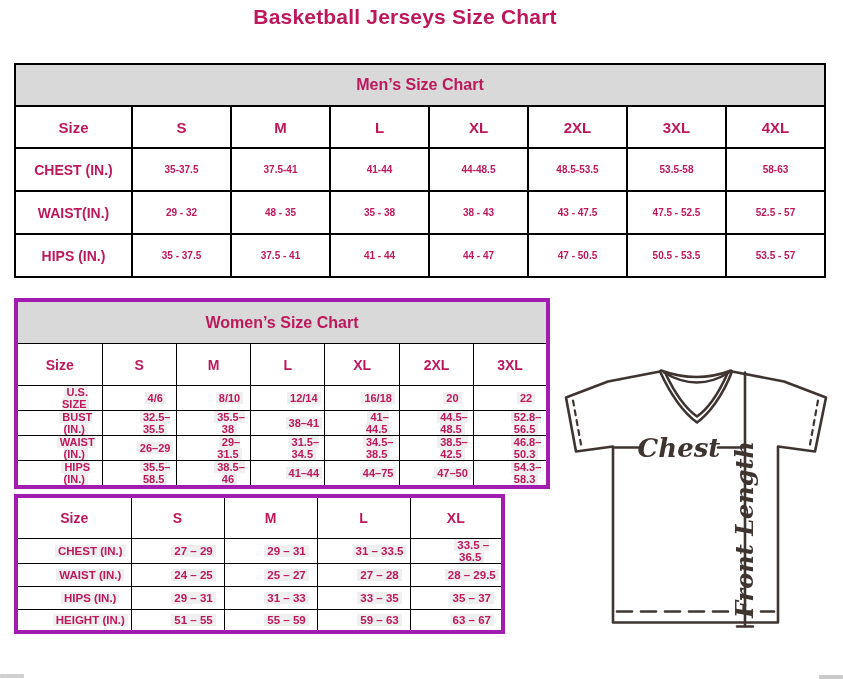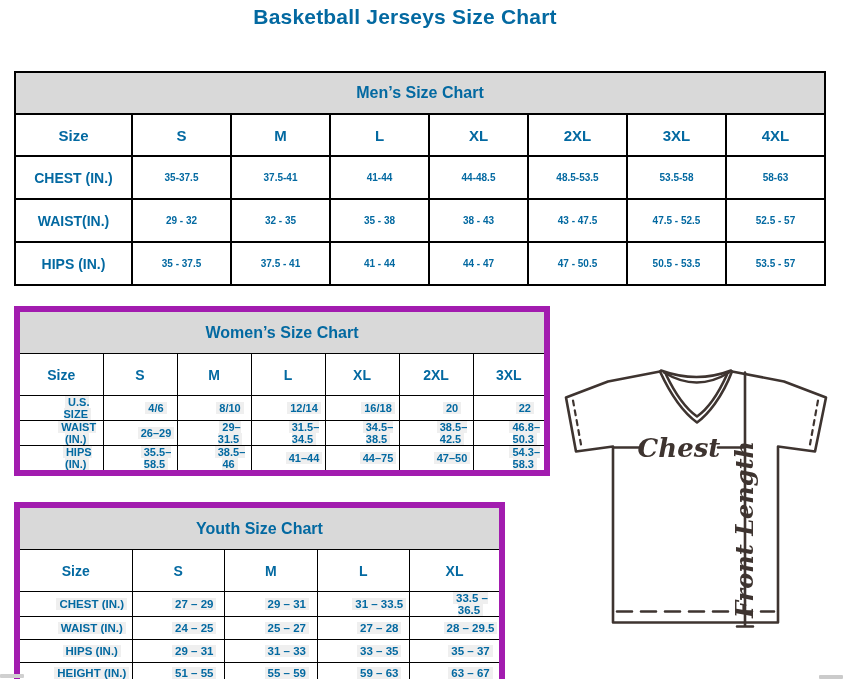--- a/index.html
+++ b/index.html
@@ -1,42 +1,42 @@
 <!DOCTYPE html>
 <html><head>
 <meta charset="utf-8">
 <style>
   html,body { margin:0; padding:0; background:#ffffff; }
   #screen {
     position:relative; width:843px; height:679px; background:#ffffff;
-    font-family:"Liberation Sans", sans-serif; color:#0369a1; overflow:hidden;
+    font-family:"Liberation Sans", sans-serif; color:#be185d; overflow:hidden;
   }
   .page-title {
     position:absolute; top:5px; left:0; width:810px; text-align:center;
     font-size:21px; font-weight:bold; letter-spacing:0.2px;
   }
   table.size-table {
     position:absolute; border-collapse:collapse; table-layout:fixed;
-    background:#fff; text-align:center;margin-top:8px;
+    background:#fff; text-align:center;
   }
   .size-table th, .size-table td { text-align:center; font-weight:bold; padding:0; }
   .title-row th { background:#d9d9d9; }
 
   
   table.men { left:14px; top:63px; width:812px; }
   .men col.c0 { width:117px; }
   .men th, .men td { border:2px solid #000; font-size:10px; }
   .men .title-row th { height:40px; font-size:16px; }
   .men .size-row { height:42px; }
   .men .size-row th { font-size:15px; }
   .men tbody tr { height:43px; }
   .men tbody th { font-size:14px; }
 
   
-  table.light { border:6px solid #a21caf; }
+  table.light { border:4px solid #a21caf; }
   table.light th, table.light td { border:1px solid #000; }
   .light .title-row th { height:41px; font-size:16px; }
   .light .size-row { height:42px; }
   .light .size-row th { font-size:14px; }
   .light tbody th { font-size:11px;padding-left:32px; }
   .light tbody td { font-size:11px;padding-left:32px; }
   .light tbody span { background:#efefef; padding:0 3px; }
 
   table.women { left:14px; top:298px; width:536px; }
   .women col.c0 { width:86px; }
@@ -97,21 +97,21 @@
           <td><span>37.5-41</span></td>
           <td><span>41-44</span></td>
           <td><span>44-48.5</span></td>
           <td><span>48.5-53.5</span></td>
           <td><span>53.5-58</span></td>
           <td><span>58-63</span></td>
         </tr>
         <tr>
           <th><span>WAIST(IN.)</span></th>
           <td><span>29 - 32</span></td>
-          <td><span>32 - 35</span></td>
+          <td><span>48 - 35</span></td>
           <td><span>35 - 38</span></td>
           <td><span>38 - 43</span></td>
           <td><span>43 - 47.5</span></td>
           <td><span>47.5 - 52.5</span></td>
           <td><span>52.5 - 57</span></td>
         </tr>
         <tr>
           <th><span>HIPS (IN.)</span></th>
           <td><span>35 - 37.5</span></td>
           <td><span>37.5 - 41</span></td>
@@ -147,20 +147,29 @@
         <tr>
           <th><span>U.S. SIZE</span></th>
           <td><span>4/6</span></td>
           <td><span>8/10</span></td>
           <td><span>12/14</span></td>
           <td><span>16/18</span></td>
           <td><span>20</span></td>
           <td><span>22</span></td>
         </tr>
         <tr>
+          <th><span>BUST (IN.)</span></th>
+          <td><span>32.5–35.5</span></td>
+          <td><span>35.5–38</span></td>
+          <td><span>38–41</span></td>
+          <td><span>41–44.5</span></td>
+          <td><span>44.5–48.5</span></td>
+          <td><span>52.8–56.5</span></td>
+        </tr>
+        <tr>
           <th><span>WAIST (IN.)</span></th>
           <td><span>26–29</span></td>
           <td><span>29–31.5</span></td>
           <td><span>31.5–34.5</span></td>
           <td><span>34.5–38.5</span></td>
           <td><span>38.5–42.5</span></td>
           <td><span>46.8–50.3</span></td>
         </tr>
         <tr>
           <th><span>HIPS (IN.)</span></th>
@@ -173,23 +182,20 @@
         </tr>
       </tbody>
   </table>
 
   <table class="size-table light youth">
     <colgroup>
         <col class="c0">
         <col span="4">
       </colgroup>
     <thead>
-      <tr class="title-row">
-        <th colspan="5">Youth Size Chart</th>
-      </tr>
       <tr class="size-row">
           <th>Size</th>
           <th>S</th>
           <th>M</th>
           <th>L</th>
           <th>XL</th>
         </tr>
     </thead>
     <tbody>
         <tr>

